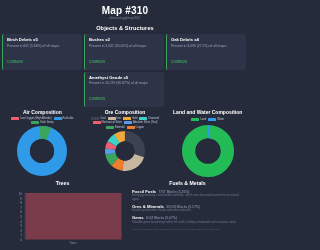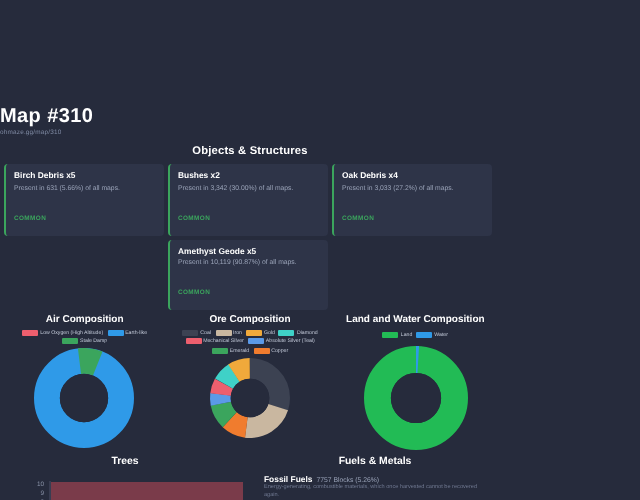--- a/index.html
+++ b/index.html
@@ -6,21 +6,21 @@
   body{
     width:250px;height:250px;overflow:hidden;
     background:#262b3c;
     color:#e8eaf0;
     font-family:"Liberation Sans",sans-serif;
     -webkit-font-smoothing:none;
   }
   .page{width:250px;height:250px;position:relative;box-sizing:border-box;}
 
   
-  .header{padding-top:5px;margin-top:48px;}
+  .header{padding-top:5px;text-align:center;}
   .title{font-size:10px;font-weight:bold;letter-spacing:.2px;color:#ffffff;line-height:11px;}
   .subtitle{font-size:3.2px;color:#7f8aa3;line-height:5px;letter-spacing:.1px;}
   .section-head{
     text-align:center;font-size:5.6px;font-weight:bold;color:#ffffff;
     margin-top:4px;margin-bottom:3px;letter-spacing:.1px;
   }
 
   
   .cards{display:flex;flex-wrap:wrap;padding:0 2px;gap:2px;justify-content:flex-start;}
   .card{

